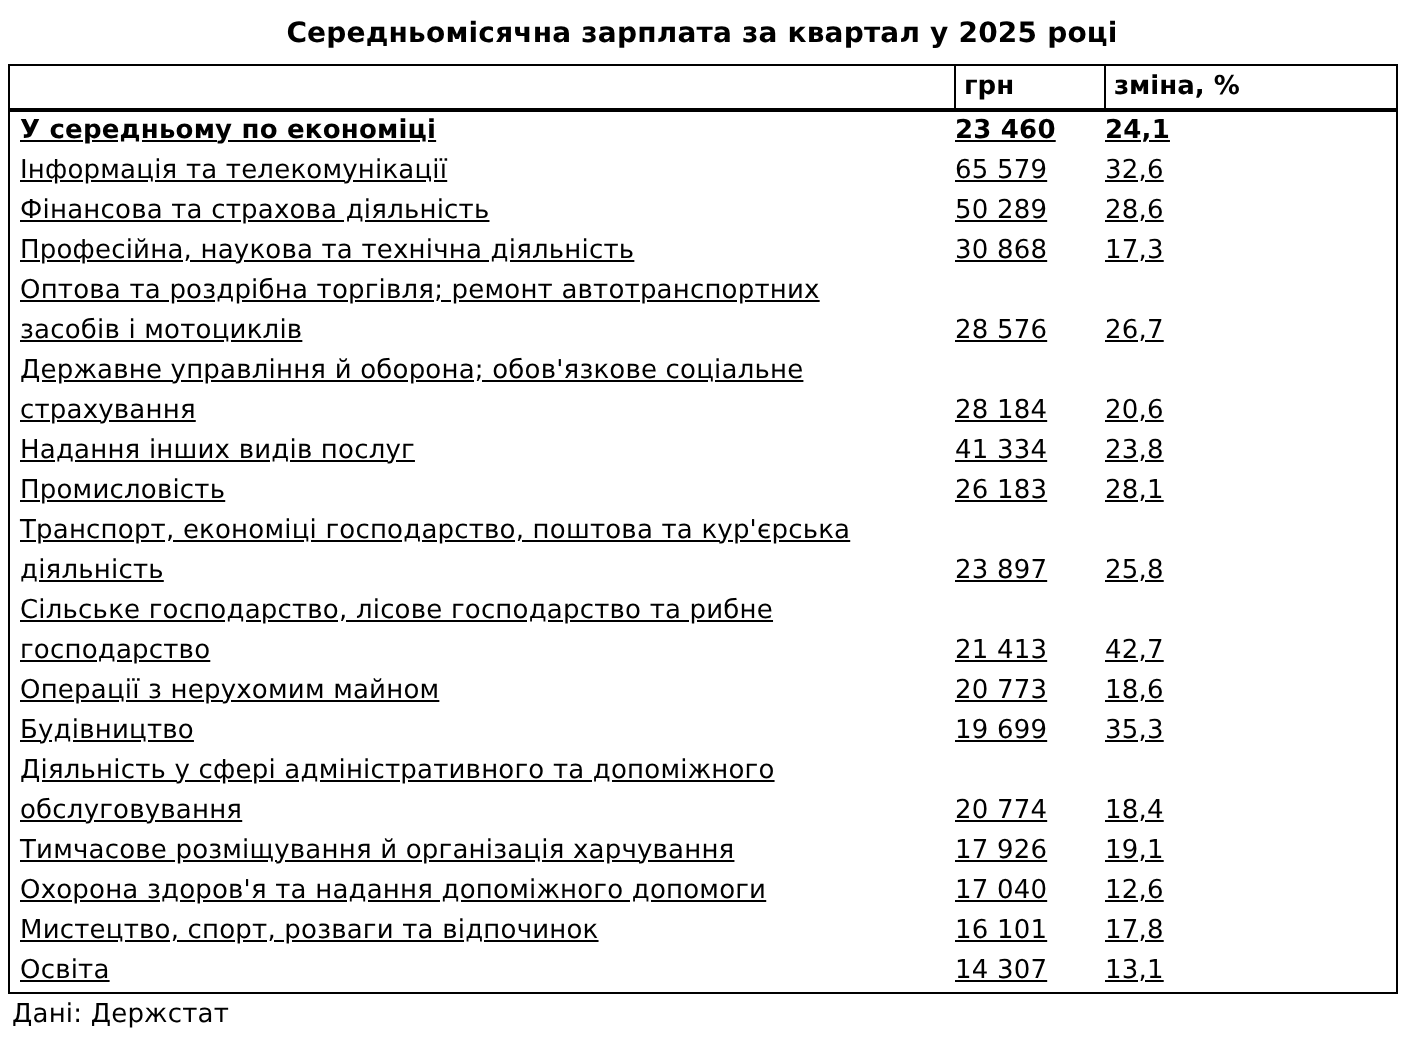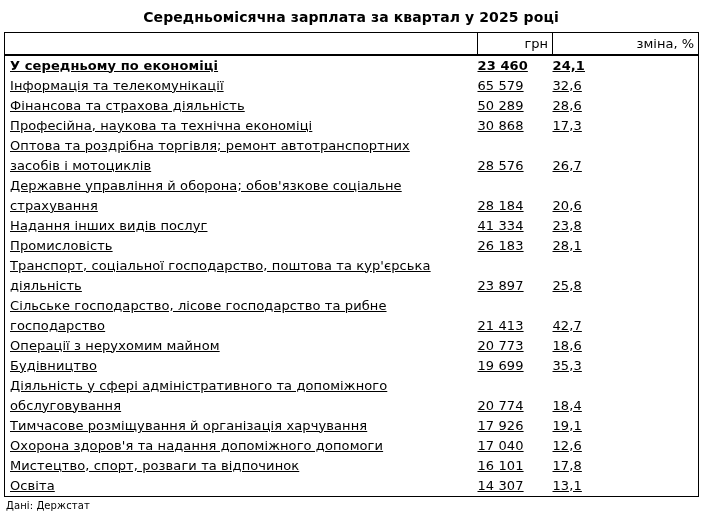--- a/index.html
+++ b/index.html
@@ -23,24 +23,24 @@
     border-collapse: collapse;
     table-layout: fixed;
     width: 694px;
     margin-left: 4px;
     border: 1px solid #000;
   }
   col.c-label  { width: 473px; }
   col.c-uah    { width: 75px;  }
   col.c-change { width: 146px; }
   thead th {
-    font-weight: normal;
+    font-weight: bold;
     font-size: 13px;
     height: 22px;
-    text-align: right;
+    text-align: left;
     vertical-align: middle;
     border-bottom: 2px solid #000;
     padding: 1px 4px;
   }
   thead th.sep { border-left: 1px solid #000; }
   tbody td {
     font-size: 13px;
     line-height: 20px;
     vertical-align: bottom;
     letter-spacing: 0.1px;
@@ -51,21 +51,21 @@
     padding-right: 2px;
     white-space: pre-line;
   }
   td.num {
     text-align: left;
     padding-right: 7px;
     white-space: nowrap;
   }
   tr.bold td { font-weight: bold; }
   .source {
-    font-size: 10px;
+    font-size: 13px;
     padding: 3px 0 0 6px;
     letter-spacing: 0.1px;
   }
 </style>
 </head>
 <body>
 
 <div class="page">
 
   <div class="title">Середньомісячна зарплата за квартал у 2025 році</div>
@@ -93,21 +93,21 @@
     <td class="label">Інформація та телекомунікації</td>
     <td class="num">65 579</td>
     <td class="num">32,6</td>
   </tr>
         <tr>
     <td class="label">Фінансова та страхова діяльність</td>
     <td class="num">50 289</td>
     <td class="num">28,6</td>
   </tr>
         <tr>
-    <td class="label">Професійна, наукова та технічна економіці</td>
+    <td class="label">Професійна, наукова та технічна діяльність</td>
     <td class="num">30 868</td>
     <td class="num">17,3</td>
   </tr>
         <tr>
     <td class="label">Оптова та роздрібна торгівля; ремонт автотранспортних
 засобів і мотоциклів</td>
     <td class="num">28 576</td>
     <td class="num">26,7</td>
   </tr>
         <tr>
@@ -120,21 +120,21 @@
     <td class="label">Надання інших видів послуг</td>
     <td class="num">41 334</td>
     <td class="num">23,8</td>
   </tr>
         <tr>
     <td class="label">Промисловість</td>
     <td class="num">26 183</td>
     <td class="num">28,1</td>
   </tr>
         <tr>
-    <td class="label">Транспорт, соціальної господарство, поштова та кур'єрська
+    <td class="label">Транспорт, економіці господарство, поштова та кур'єрська
 діяльність</td>
     <td class="num">23 897</td>
     <td class="num">25,8</td>
   </tr>
         <tr>
     <td class="label">Сільське господарство, лісове господарство та рибне
 господарство</td>
     <td class="num">21 413</td>
     <td class="num">42,7</td>
   </tr>

